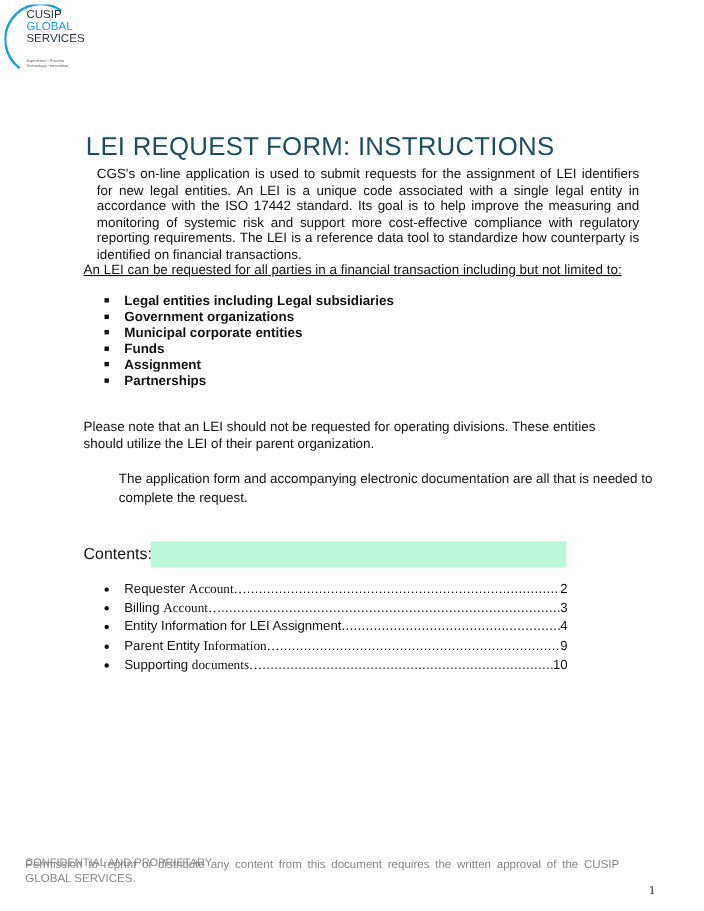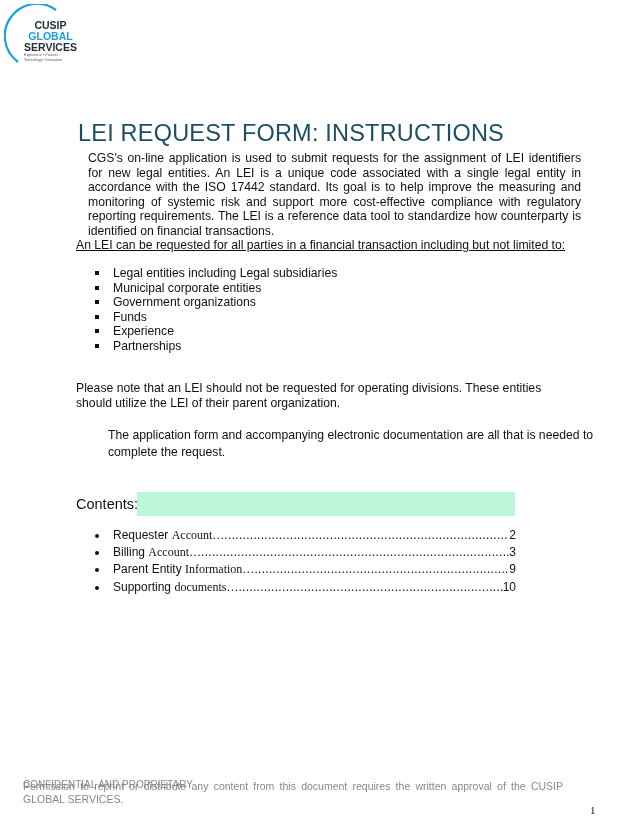--- a/index.html
+++ b/index.html
@@ -1,30 +1,30 @@
 <!DOCTYPE html>
 <html><head>
 <meta charset="utf-8">
 <style>
   html, body { margin:0; padding:0; background:#ffffff; }
   body { width:640px; height:828px; position:relative; overflow:hidden;
          font-family:"Liberation Sans", sans-serif; color:#111; }
   .logo { position:absolute; left:4px; top:4px; width:80px; height:60px; }
   .logo svg { position:absolute; left:0; top:0; }
-  .logo-text { position:absolute; left:20px; top:16px; font-weight:bold; font-size:10.5px; line-height:11px;text-align:center; }
+  .logo-text { position:absolute; left:20px; top:4px; font-weight:normal; font-size:10.5px; line-height:11px; }
   .logo-text .l1, .logo-text .l3 { color:#1f2d3d; }
   .logo-text .l2 { color:#1aa0dc; }
   .logo-tag { position:absolute; left:20px; top:49px; font-size:3.6px; line-height:4.5px; color:#556; width:60px; }
   .title { position:absolute; left:78px; top:76px; font-size:23.5px; color:#1c4f63; letter-spacing:0.2px; white-space:nowrap;margin-top:44px; }
   .para { position:absolute; left:76px; width:493px; font-size:12.2px; line-height:14.6px; color:#111; }
   .justify { text-align:justify; }
   .p1 { top:151px;margin-left:12px; }
   .p2 { top:238px;text-decoration:underline; }
   .bullets { position:absolute; left:93px; top:266px; margin:0; padding:0; list-style:none; font-size:12.2px; line-height:14.5px; }
-  .bullets li { position:relative; padding-left:20px; }
+  .bullets li { position:relative; padding-left:20px;font-weight:bold; }
   .bullets li .sq { position:absolute; left:2px; top:5px; width:4px; height:4px; background:#111; }
   .p3 { top:381px; }
   .p4 { top:427px; line-height:17px;margin-left:32px; }
   .contents-label { position:absolute; left:76px; top:496px; font-size:14.5px; color:#111; }
   .contents-bar { position:absolute; left:137px; top:492px; width:378px; height:24px; background:#bdf7da; }
   .toc { position:absolute; left:94px; top:527px; width:422px; margin:0; padding:0; list-style:none; font-size:12px; line-height:17.2px; }
   .toc li { position:relative; padding-left:19px; display:flex; white-space:nowrap; }
   .toc li .dot { position:absolute; left:1px; top:7px; width:4px; height:4px; border-radius:50%; background:#111; }
   .toc .lbl { flex:0 0 auto; }
   .toc .lbl .serif { font-family:Liberation Serif, serif; }
@@ -53,24 +53,24 @@
   </div>
 </div>
 
 <div class="title">LEI REQUEST FORM: INSTRUCTIONS</div>
 
 <div class="para justify p1">CGS's on-line application is used to submit requests for the assignment of LEI  identifiers for new legal entities. An LEI is a unique code associated with a single legal entity in accordance with the ISO 17442 standard. Its goal is to help improve the measuring and monitoring of systemic risk and support more cost-effective compliance with regulatory reporting requirements. The LEI is a reference data tool to standardize how counterparty is identified on financial transactions.</div>
 <div class="para p2">An LEI can be requested for all parties in a financial transaction including but not limited to:</div>
 
 <ul class="bullets">
   <li><span class="sq"></span><span>Legal entities including Legal subsidiaries</span></li>
+  <li><span class="sq"></span><span>Government organizations</span></li>
   <li><span class="sq"></span><span>Municipal corporate entities</span></li>
-  <li><span class="sq"></span><span>Government organizations</span></li>
   <li><span class="sq"></span><span>Funds</span></li>
-  <li><span class="sq"></span><span>Experience</span></li>
+  <li><span class="sq"></span><span>Assignment</span></li>
   <li><span class="sq"></span><span>Partnerships</span></li>
 </ul>
 
 <div class="para p3">Please note that an LEI should not be requested for operating divisions. These entities should utilize the LEI of their parent organization.</div>
 <div class="para p4">The application form and accompanying electronic documentation are all that is needed to complete the request.</div>
 
 <div class="contents-bar"></div>
 <div class="contents-label">Contents:</div>
 
 <ul class="toc">
@@ -81,20 +81,26 @@
     <span class="pg">2</span>
   </li>
   <li>
     <span class="dot"></span>
     <span class="lbl"><span>Billing </span><span class="serif">Account… </span></span>
     <span class="leader"></span>
     <span class="pg">3</span>
   </li>
   <li>
     <span class="dot"></span>
+    <span class="lbl"><span>Entity Information for LEI Assignment </span><span class="serif"></span></span>
+    <span class="leader"></span>
+    <span class="pg">4</span>
+  </li>
+  <li>
+    <span class="dot"></span>
     <span class="lbl"><span>Parent Entity </span><span class="serif">Information…</span></span>
     <span class="leader"></span>
     <span class="pg">9</span>
   </li>
   <li>
     <span class="dot"></span>
     <span class="lbl"><span>Supporting </span><span class="serif">documents…</span></span>
     <span class="leader"></span>
     <span class="pg">10</span>
   </li>

